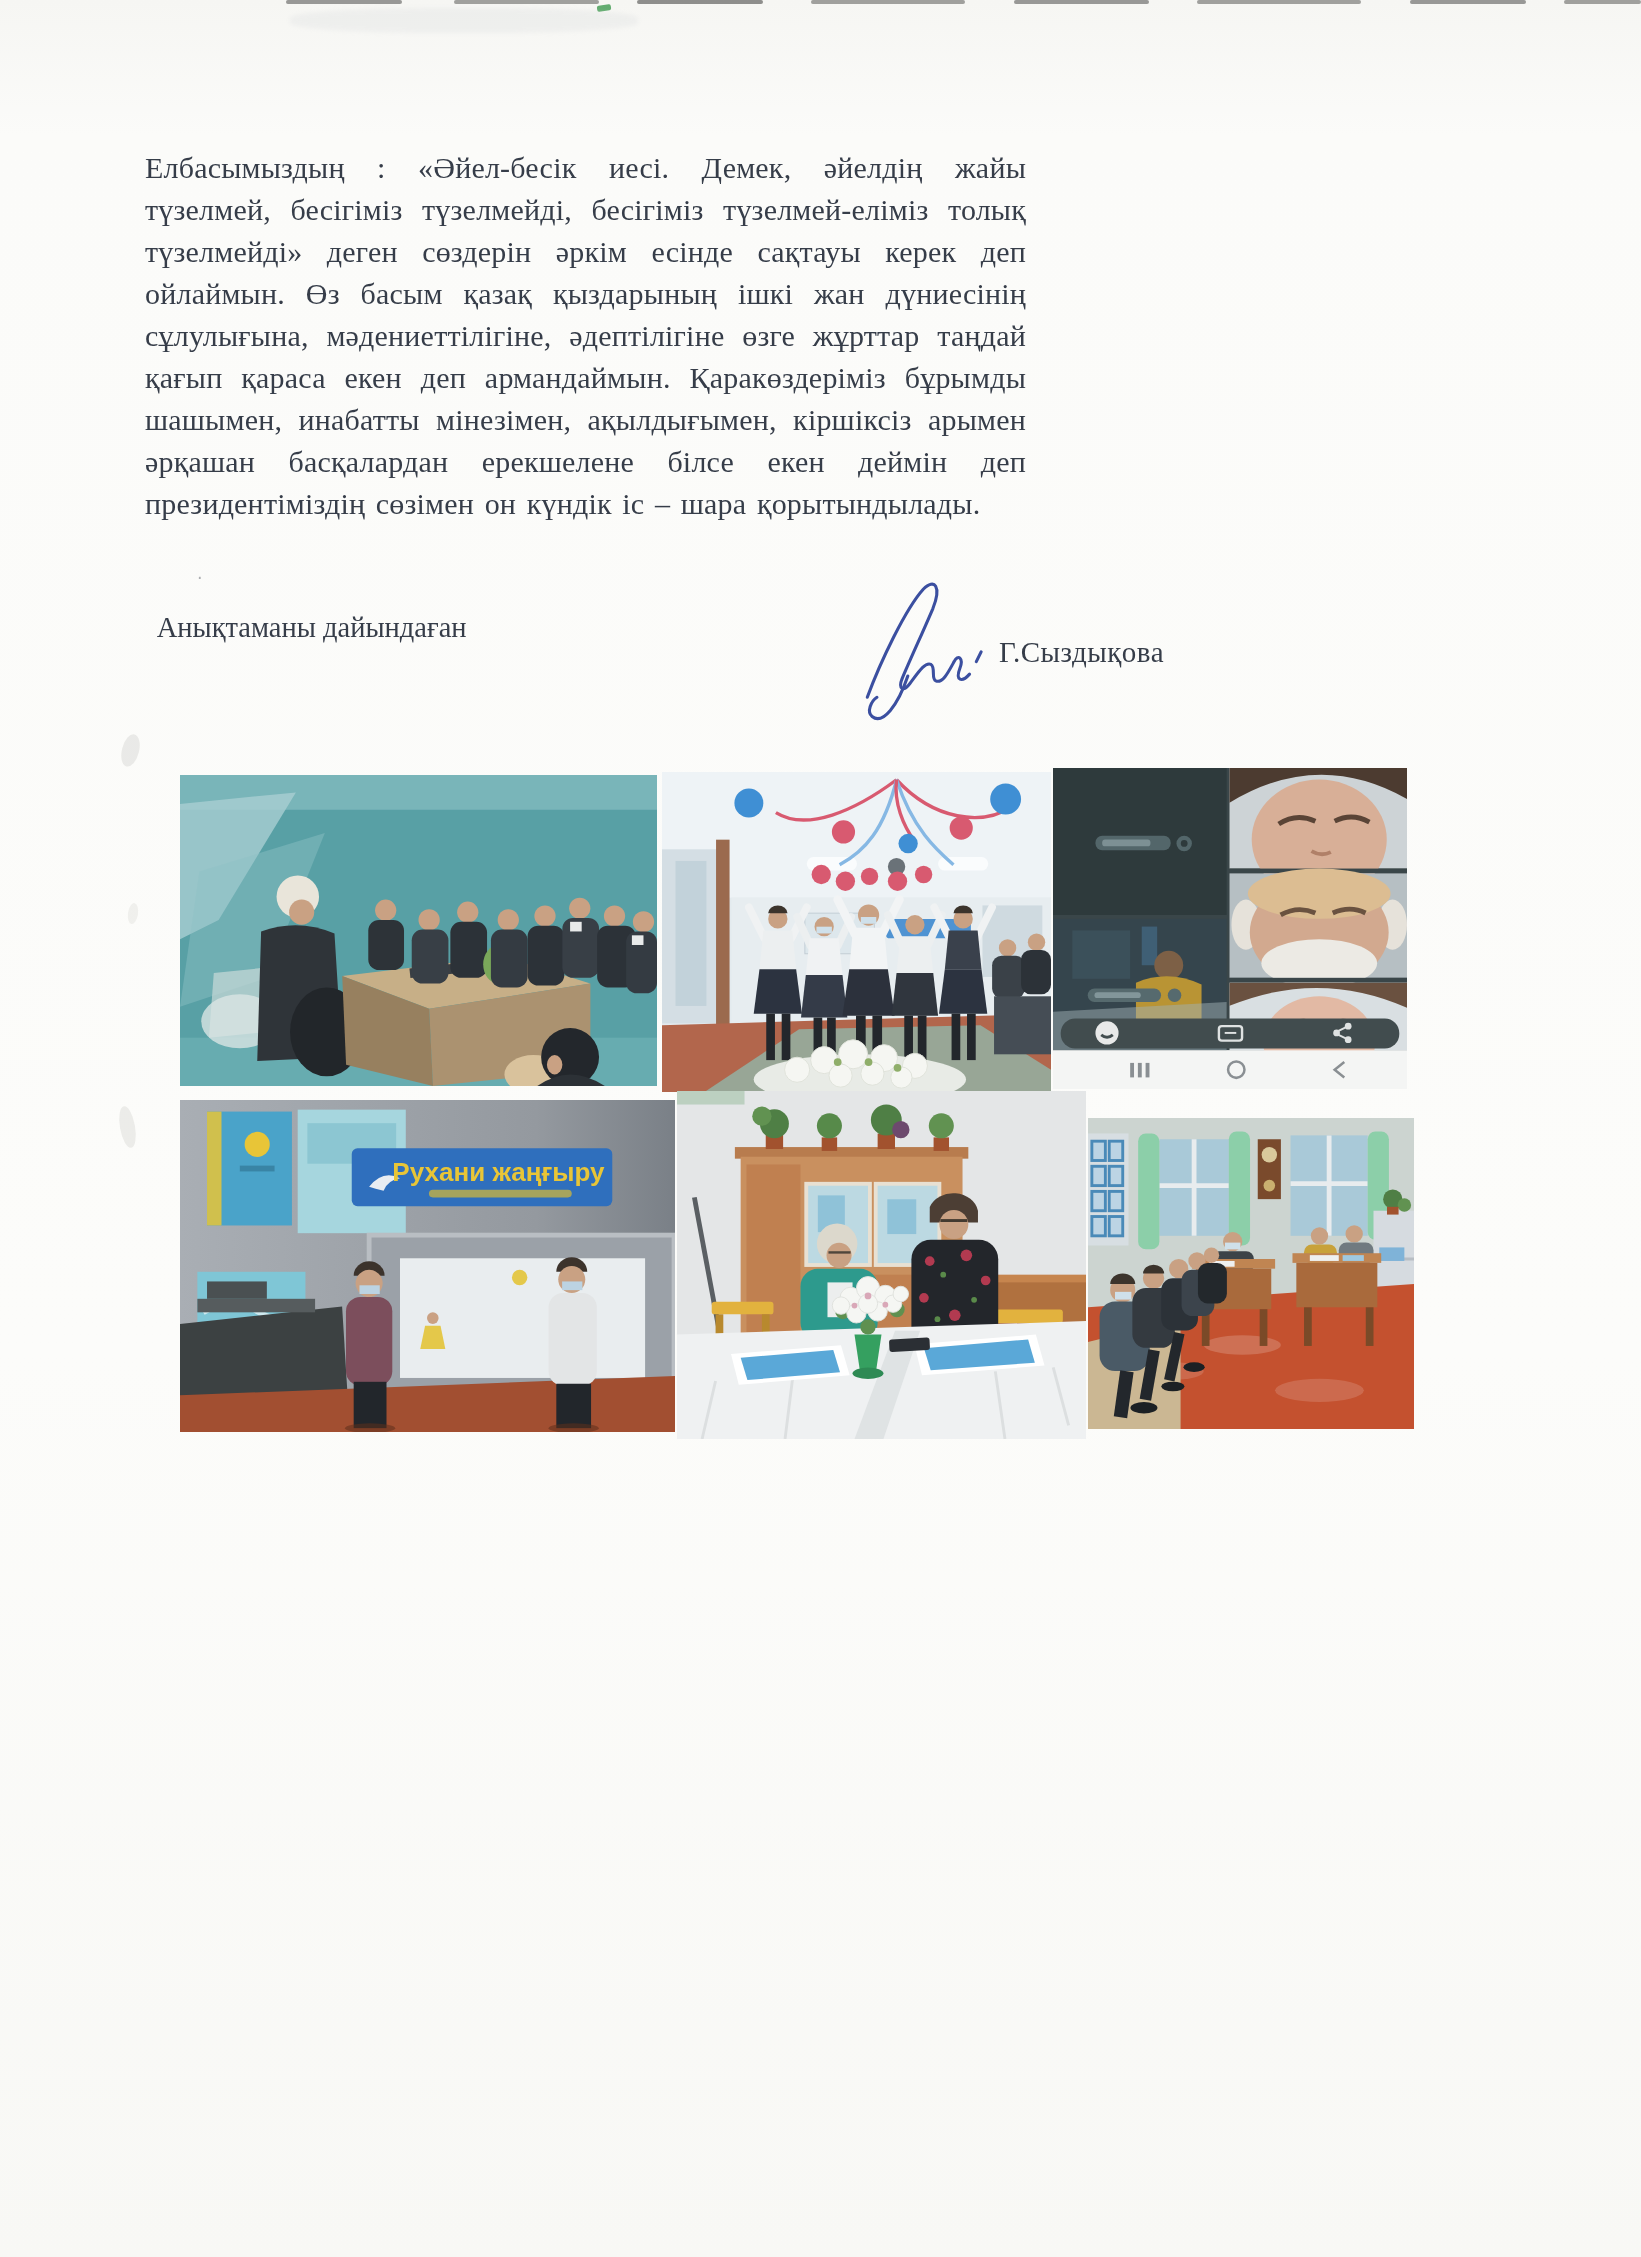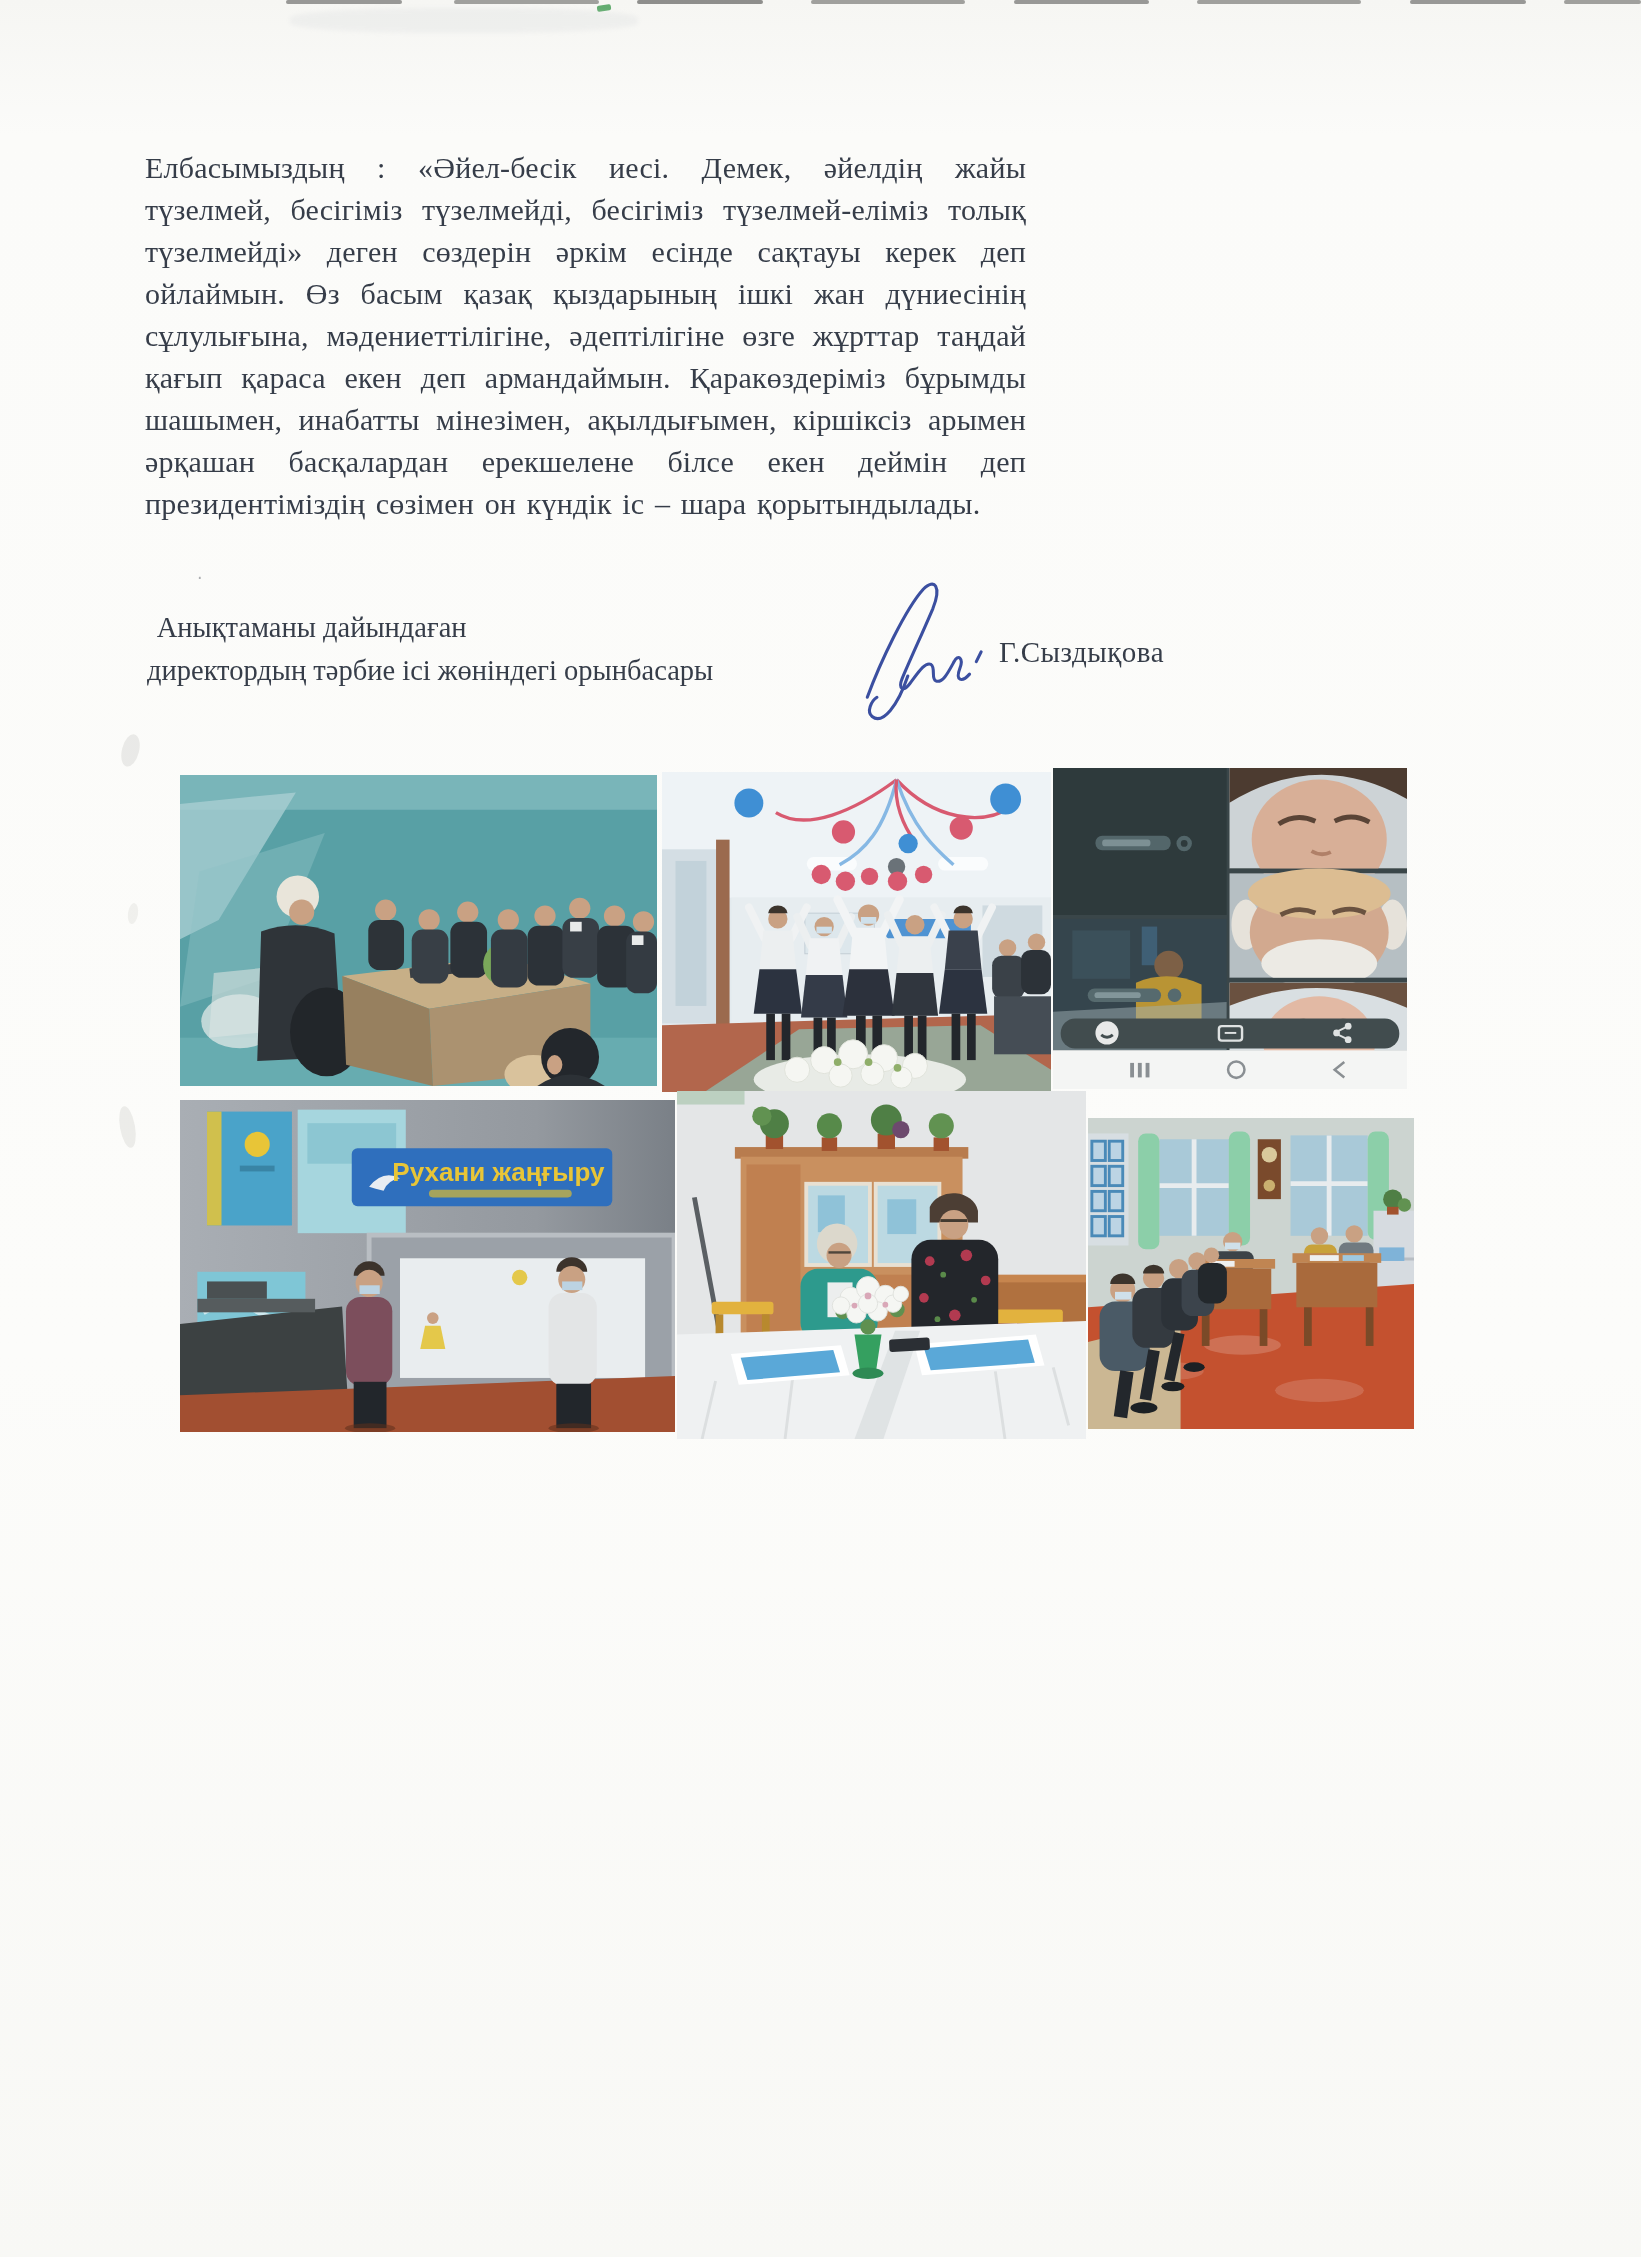--- a/index.html
+++ b/index.html
@@ -54,21 +54,20 @@
     <div class="smudge" style="left:122px;top:734px;width:17.4px;height:33px;opacity:.18;transform:rotate(14deg)"></div>
     <div class="smudge" style="left:120px;top:1106px;width:15.4px;height:42px;opacity:.16;transform:rotate(-10deg)"></div>
     <div class="smudge" style="left:128px;top:903px;width:9.7px;height:21px;opacity:.12;transform:rotate(8deg)"></div>
     <div class="tiny-mark">·</div>
   </div>
 
   <p class="para">Елбасымыздың : «Әйел-бесік иесі. Демек, әйелдің жайы түзелмей, бесігіміз түзелмейді, бесігіміз түзелмей-еліміз толық түзелмейді» деген сөздерін әркім есінде сақтауы керек деп ойлаймын. Өз басым қазақ қыздарының ішкі жан дүниесінің сұлулығына, мәдениеттілігіне, әдептілігіне өзге жұрттар таңдай қағып қараса екен деп армандаймын. Қаракөздеріміз бұрымды шашымен, инабатты мінезімен, ақылдығымен, кіршіксіз арымен әрқашан басқалардан ерекшелене білсе екен деймін деп президентіміздің сөзімен он күндік іс – шара қорытындылады.</p>
 
   <div class="prepared">
     <div class="l1">Анықтаманы дайындаған</div>
-    <div class="l2">директордың тәрбие ісі жөніндегі орынбасары</div>
   </div>
 
   <div class="signature-wrap">
     <svg viewBox="0 0 170 170">
       <g fill="none" stroke="#3b4fa0" stroke-width="3.2" stroke-linecap="round">
         <path d="M20,134 C34,96 60,42 78,22 C90,10 97,19 88,42 C76,70 63,98 56,115 C52,125 57,129 64,120 C73,108 80,97 86,100 C91,103 86,115 91,117 C98,120 104,108 110,97 C114,89 120,93 116,104 C111,117 118,119 126,110"></path>
         <path d="M62,112 C52,142 36,163 25,154 C19,149 24,138 30,134"></path>
         <path d="M133,97 l5,-10"></path>
       </g>
     </svg>

